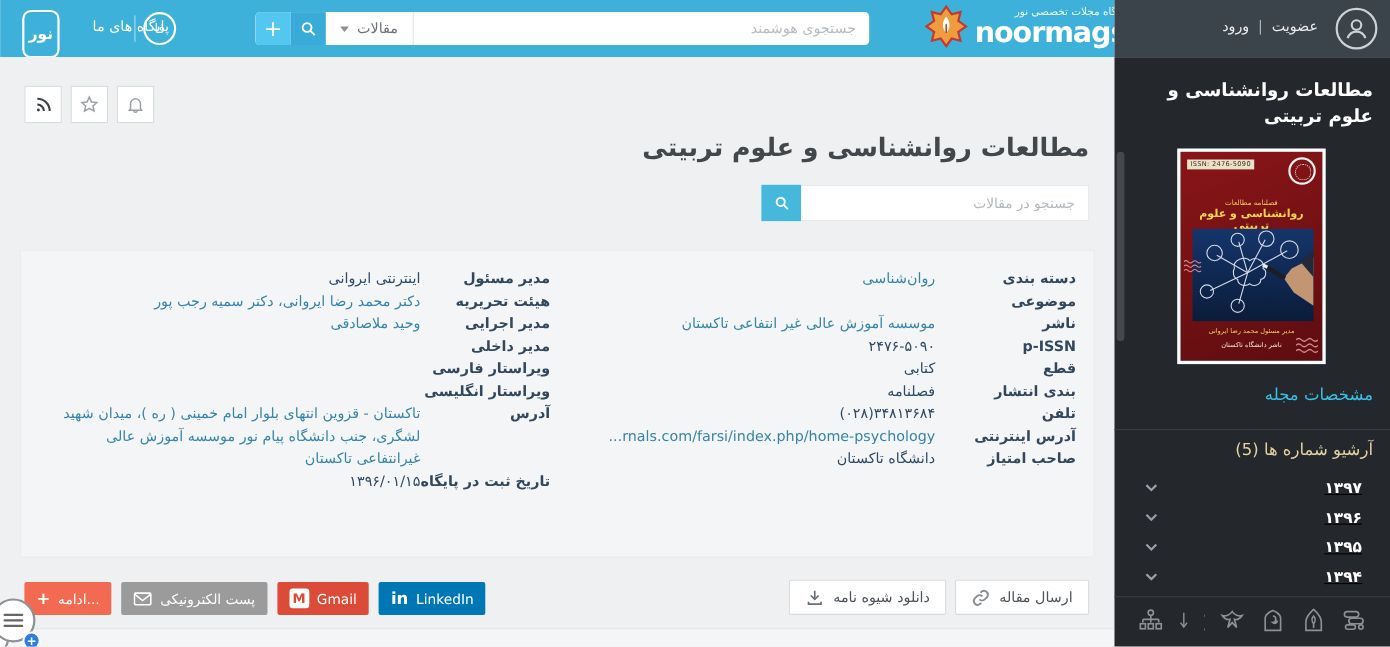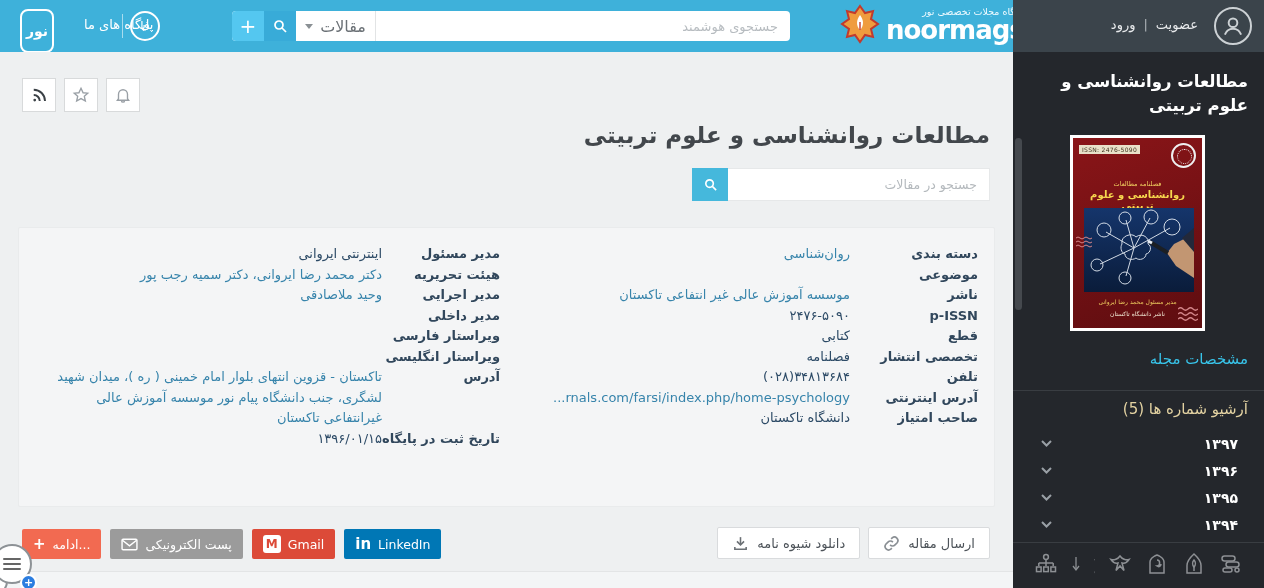--- a/index.html
+++ b/index.html
@@ -22,21 +22,21 @@
     display:flex;align-items:center;justify-content:center;font-size:14px;font-weight:bold;}
   .our-sites{position:absolute;left:62px;top:17px;color:#fff;font-size:13px;margin-left:22px;}
   .hdr-vdiv{position:absolute;left:122px;top:14px;width:1px;height:24px;background:rgba(255,255,255,.55);}
   .fa-circle{position:absolute;left:130px;top:11px;width:30px;height:30px;border:2px solid #fff;border-radius:50%;color:#fff;
     display:flex;align-items:center;justify-content:center;font-size:12px;}
   .search-pill{position:absolute;left:232px;top:11px;width:558px;height:30px;background:#fff;border-radius:4px;display:flex;align-items:stretch;overflow:hidden;}
   .pill-plus{width:32px;background:var(--accent-light);color:#fff;font-size:20px;display:flex;align-items:center;justify-content:center;cursor:pointer;}
   .pill-search{width:32px;background:var(--accent-btn);display:flex;align-items:center;justify-content:center;cursor:pointer;}
   .pill-scope{width:80px;display:flex;align-items:center;justify-content:center;gap:7px;border-right:1px solid #e2e4e5;cursor:pointer;}
   .caret{width:0;height:0;border-left:4px solid transparent;border-right:4px solid transparent;border-top:5px solid #8a9094;}
-  .pill-scope span{color:#6b7176;font-size:16px;}
+  .pill-scope span{color:#6b7176;font-size:13px;}
   .pill-input{flex:1;border:0;outline:none;font-size:13px;color:#444;direction:rtl;padding:0 12px;font-family:inherit;background:transparent;}
   .pill-input::placeholder{color:#b7bcc0;}
   .brand{position:absolute;left:840px;top:4px;display:flex;align-items:center;gap:6px;color:#fff;}
   .brand-col{display:flex;flex-direction:column;align-items:flex-end;}
   .brand-tagline{font-size:9.5px;letter-spacing:1px;color:#eefaff;direction:rtl;}
   .brand-word{font-size:26px;font-weight:800;letter-spacing:-1px;line-height:26px;}
 
   .header-dark{position:absolute;left:1013px;top:0;width:251px;height:52px;background:var(--header-dark);direction:ltr;}
   .account-links{position:absolute;right:66px;top:17px;display:flex;gap:8px;align-items:center;color:#e9ebed;font-size:13px;}
   .account-links .pipe{color:#aeb4b8;}
@@ -89,21 +89,21 @@
     color:#fff;font-size:11px;line-height:13px;text-align:center;font-weight:bold;}
 
   
   .sidebar{position:absolute;left:1013px;top:52px;width:251px;height:536px;background:var(--sidebar-bg);}
   .sb-scroll{position:absolute;left:2px;top:86px;width:7px;height:172px;background:#45494e;border-radius:4px;}
   .sb-title{padding:18px 16px 0 30px;color:#fff;font-size:16.5px;font-weight:bold;line-height:24px;text-align:right;}
   .sb-specs{position:absolute;top:298px;right:16px;color:var(--specs-cyan);font-size:15px;cursor:pointer;}
   .sb-div{position:absolute;left:0;width:100%;border-top:1px solid #393d42;}
   .sb-archive{position:absolute;top:348px;right:16px;color:var(--archive-gold);font-size:15px;}
   .year-list{position:absolute;top:378px;left:0;width:100%;}
-  .year-row{display:flex;justify-content:space-between;align-items:center;padding:0 26px 0 28px;height:27px;cursor:pointer;}
+  .year-row{display:flex;justify-content:space-between;align-items:center;padding:0 26px 0 28px;height:27px;cursor:pointer;text-decoration:underline;}
   .year-label{color:#fff;font-size:14px;font-weight:bold;}
   .sb-icons{position:absolute;top:500px;left:0;width:100%;display:flex;justify-content:center;gap:13px;color:#8d9094;}
   .sb-icons svg{cursor:pointer;}
 
   
   .cover{position:absolute;top:83px;left:57px;width:135px;height:196px;background:linear-gradient(160deg,#8a1518,#5e0d10);
     border:3px solid #fff;direction:rtl;}
   .cover-issn{position:absolute;top:7px;left:6px;background:#e9e1c9;color:#40331f;font-size:6px;padding:1px 3px;letter-spacing:.3px;direction:ltr;}
   .cover-emblem{position:absolute;top:5px;right:6px;width:25px;height:25px;border:2px solid #efefef;border-radius:50%;}
   .cover-emblem:after{content:"";position:absolute;left:4px;top:4px;width:13px;height:13px;border:1px dotted #f0f0f0;border-radius:50%;}
@@ -218,21 +218,21 @@
           </div>
         <div class="drow">
             <span class="dlabel">p-ISSN</span>
             <span class="dvalue ltr">۲۴۷۶-۵۰۹۰</span>
           </div>
         <div class="drow">
             <span class="dlabel">قطع</span>
             <span class="dvalue">کتابی</span>
           </div>
         <div class="drow">
-            <span class="dlabel">تخصصی انتشار</span>
+            <span class="dlabel">بندی انتشار</span>
             <span class="dvalue">فصلنامه</span>
           </div>
         <div class="drow">
             <span class="dlabel">تلفن</span>
             <span class="dvalue ltr">(۰۲۸)۳۴۸۱۳۶۸۴</span>
           </div>
         <div class="drow">
             <span class="dlabel">آدرس اینترنتی</span>
             <span class="dvalue link ltr">...rnals.com/farsi/index.php/home-psychology</span>
           </div>

